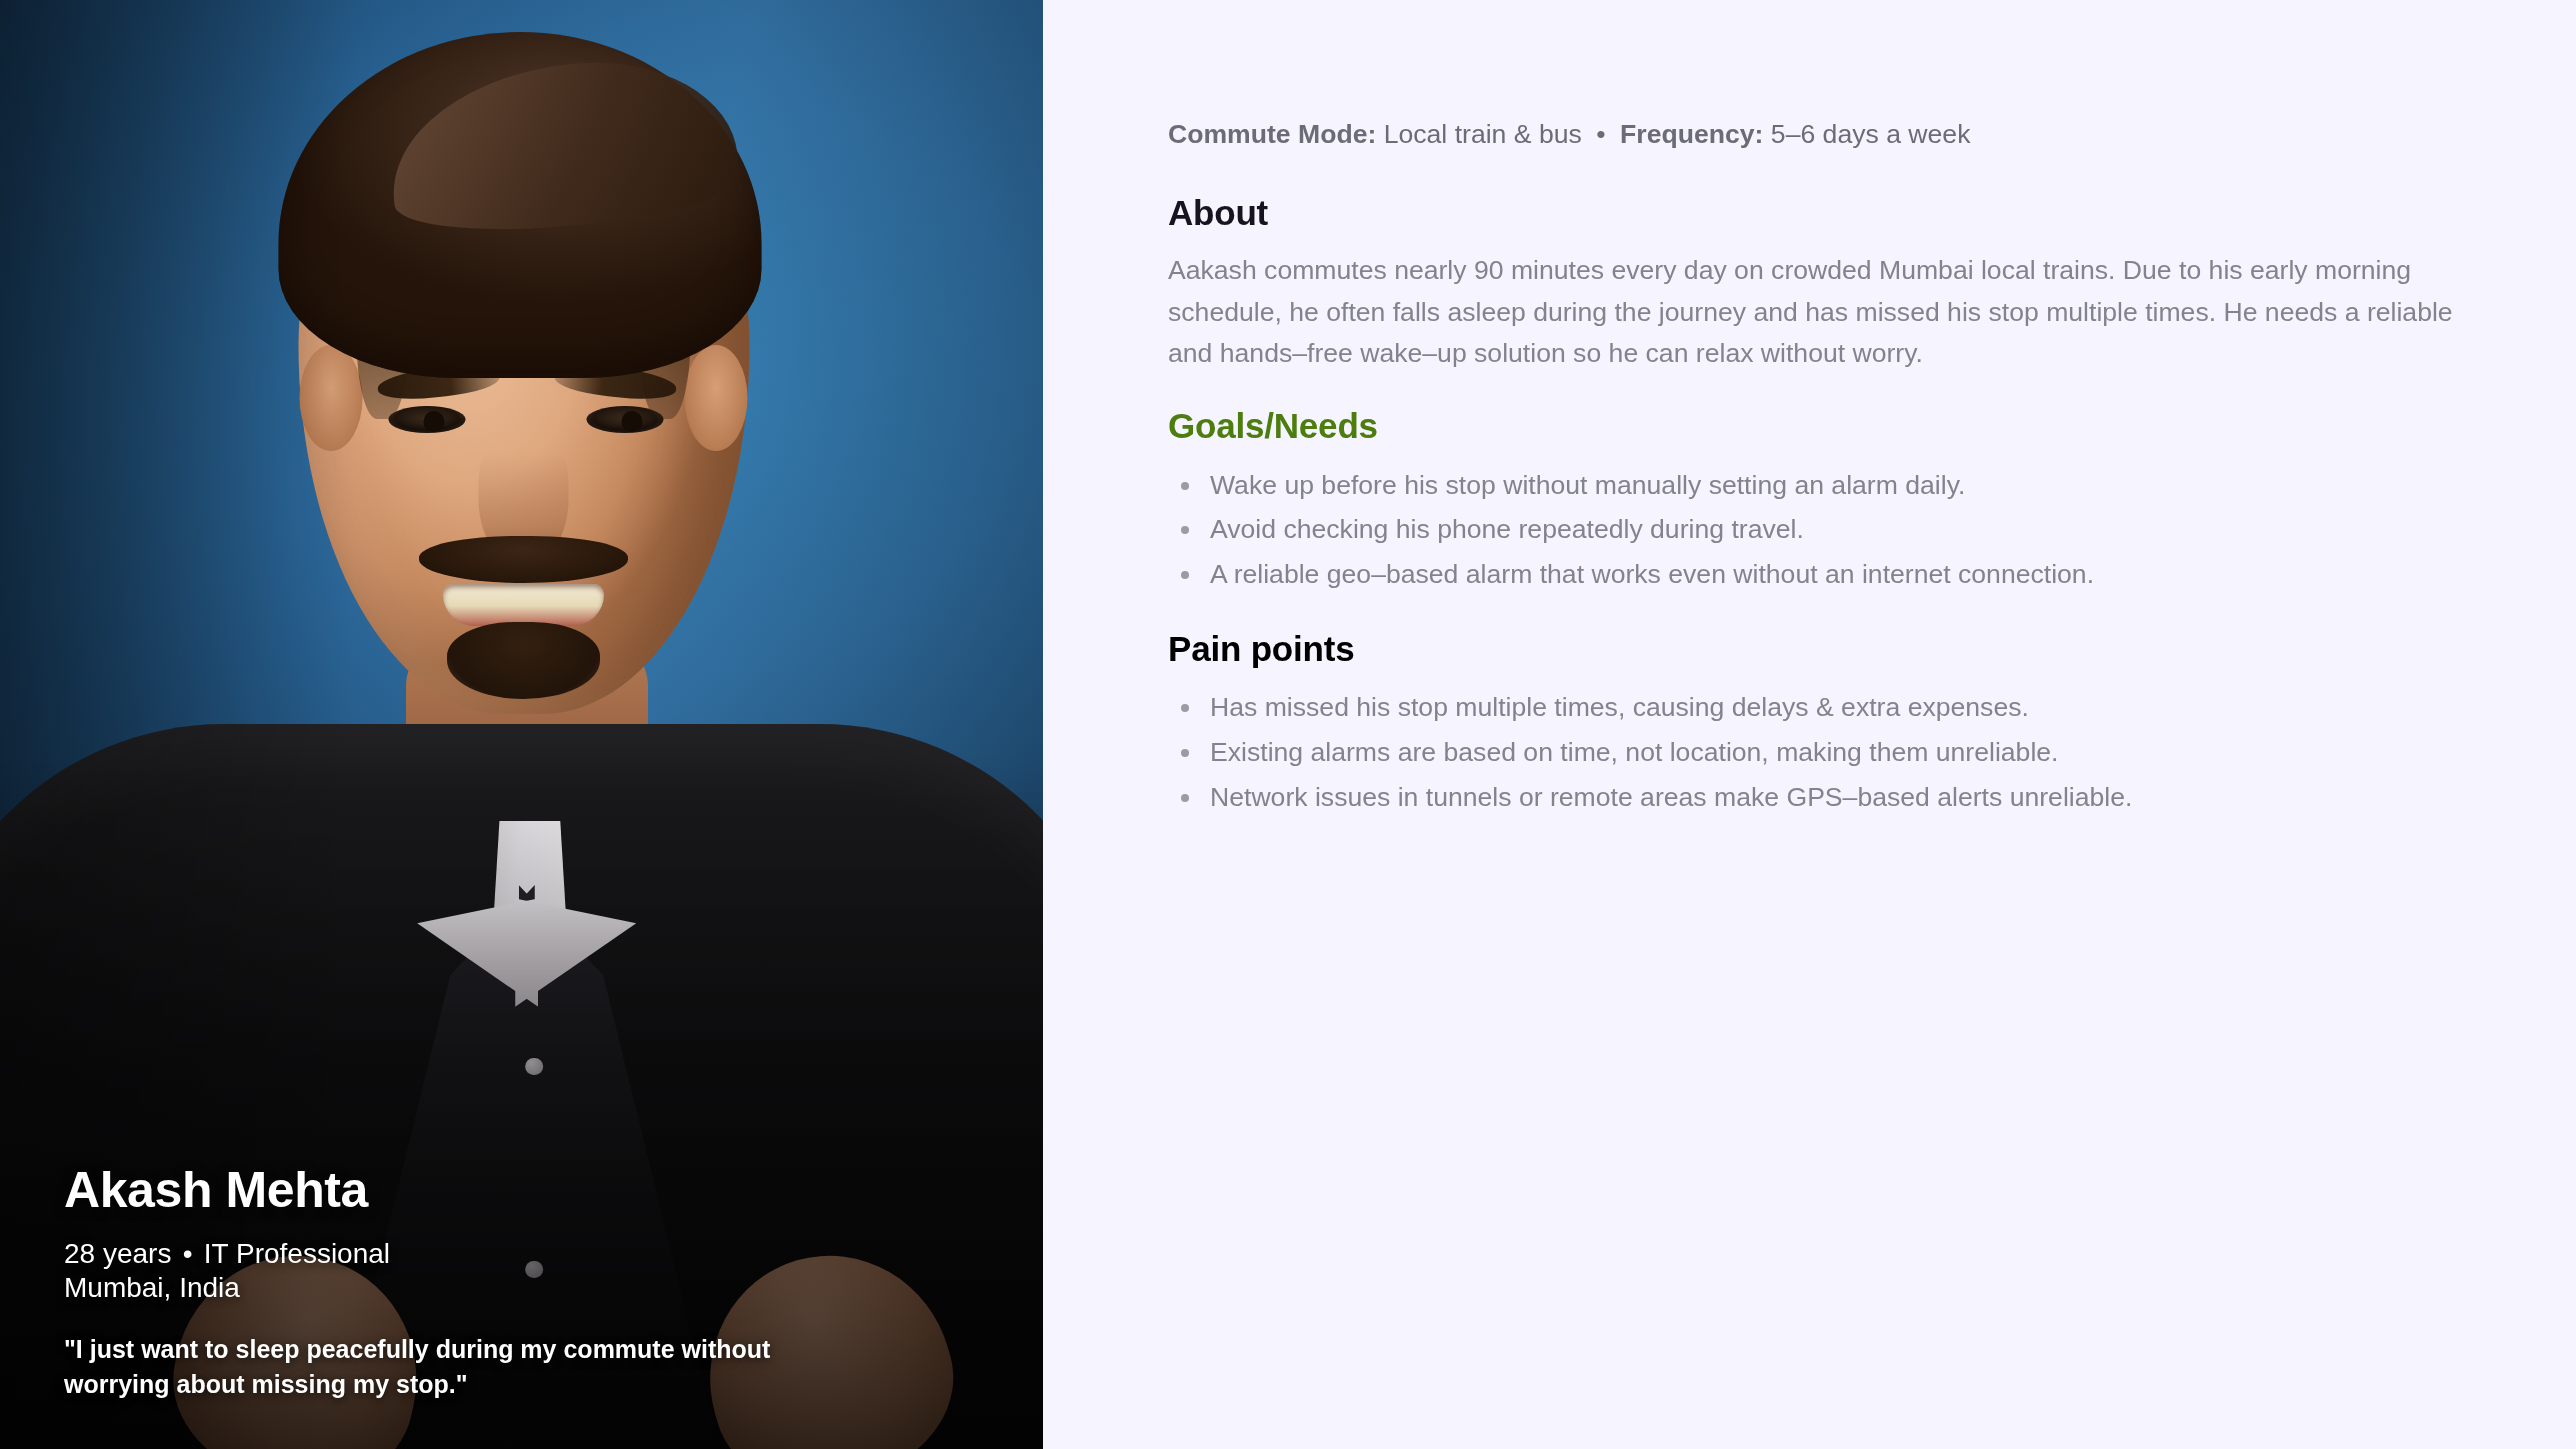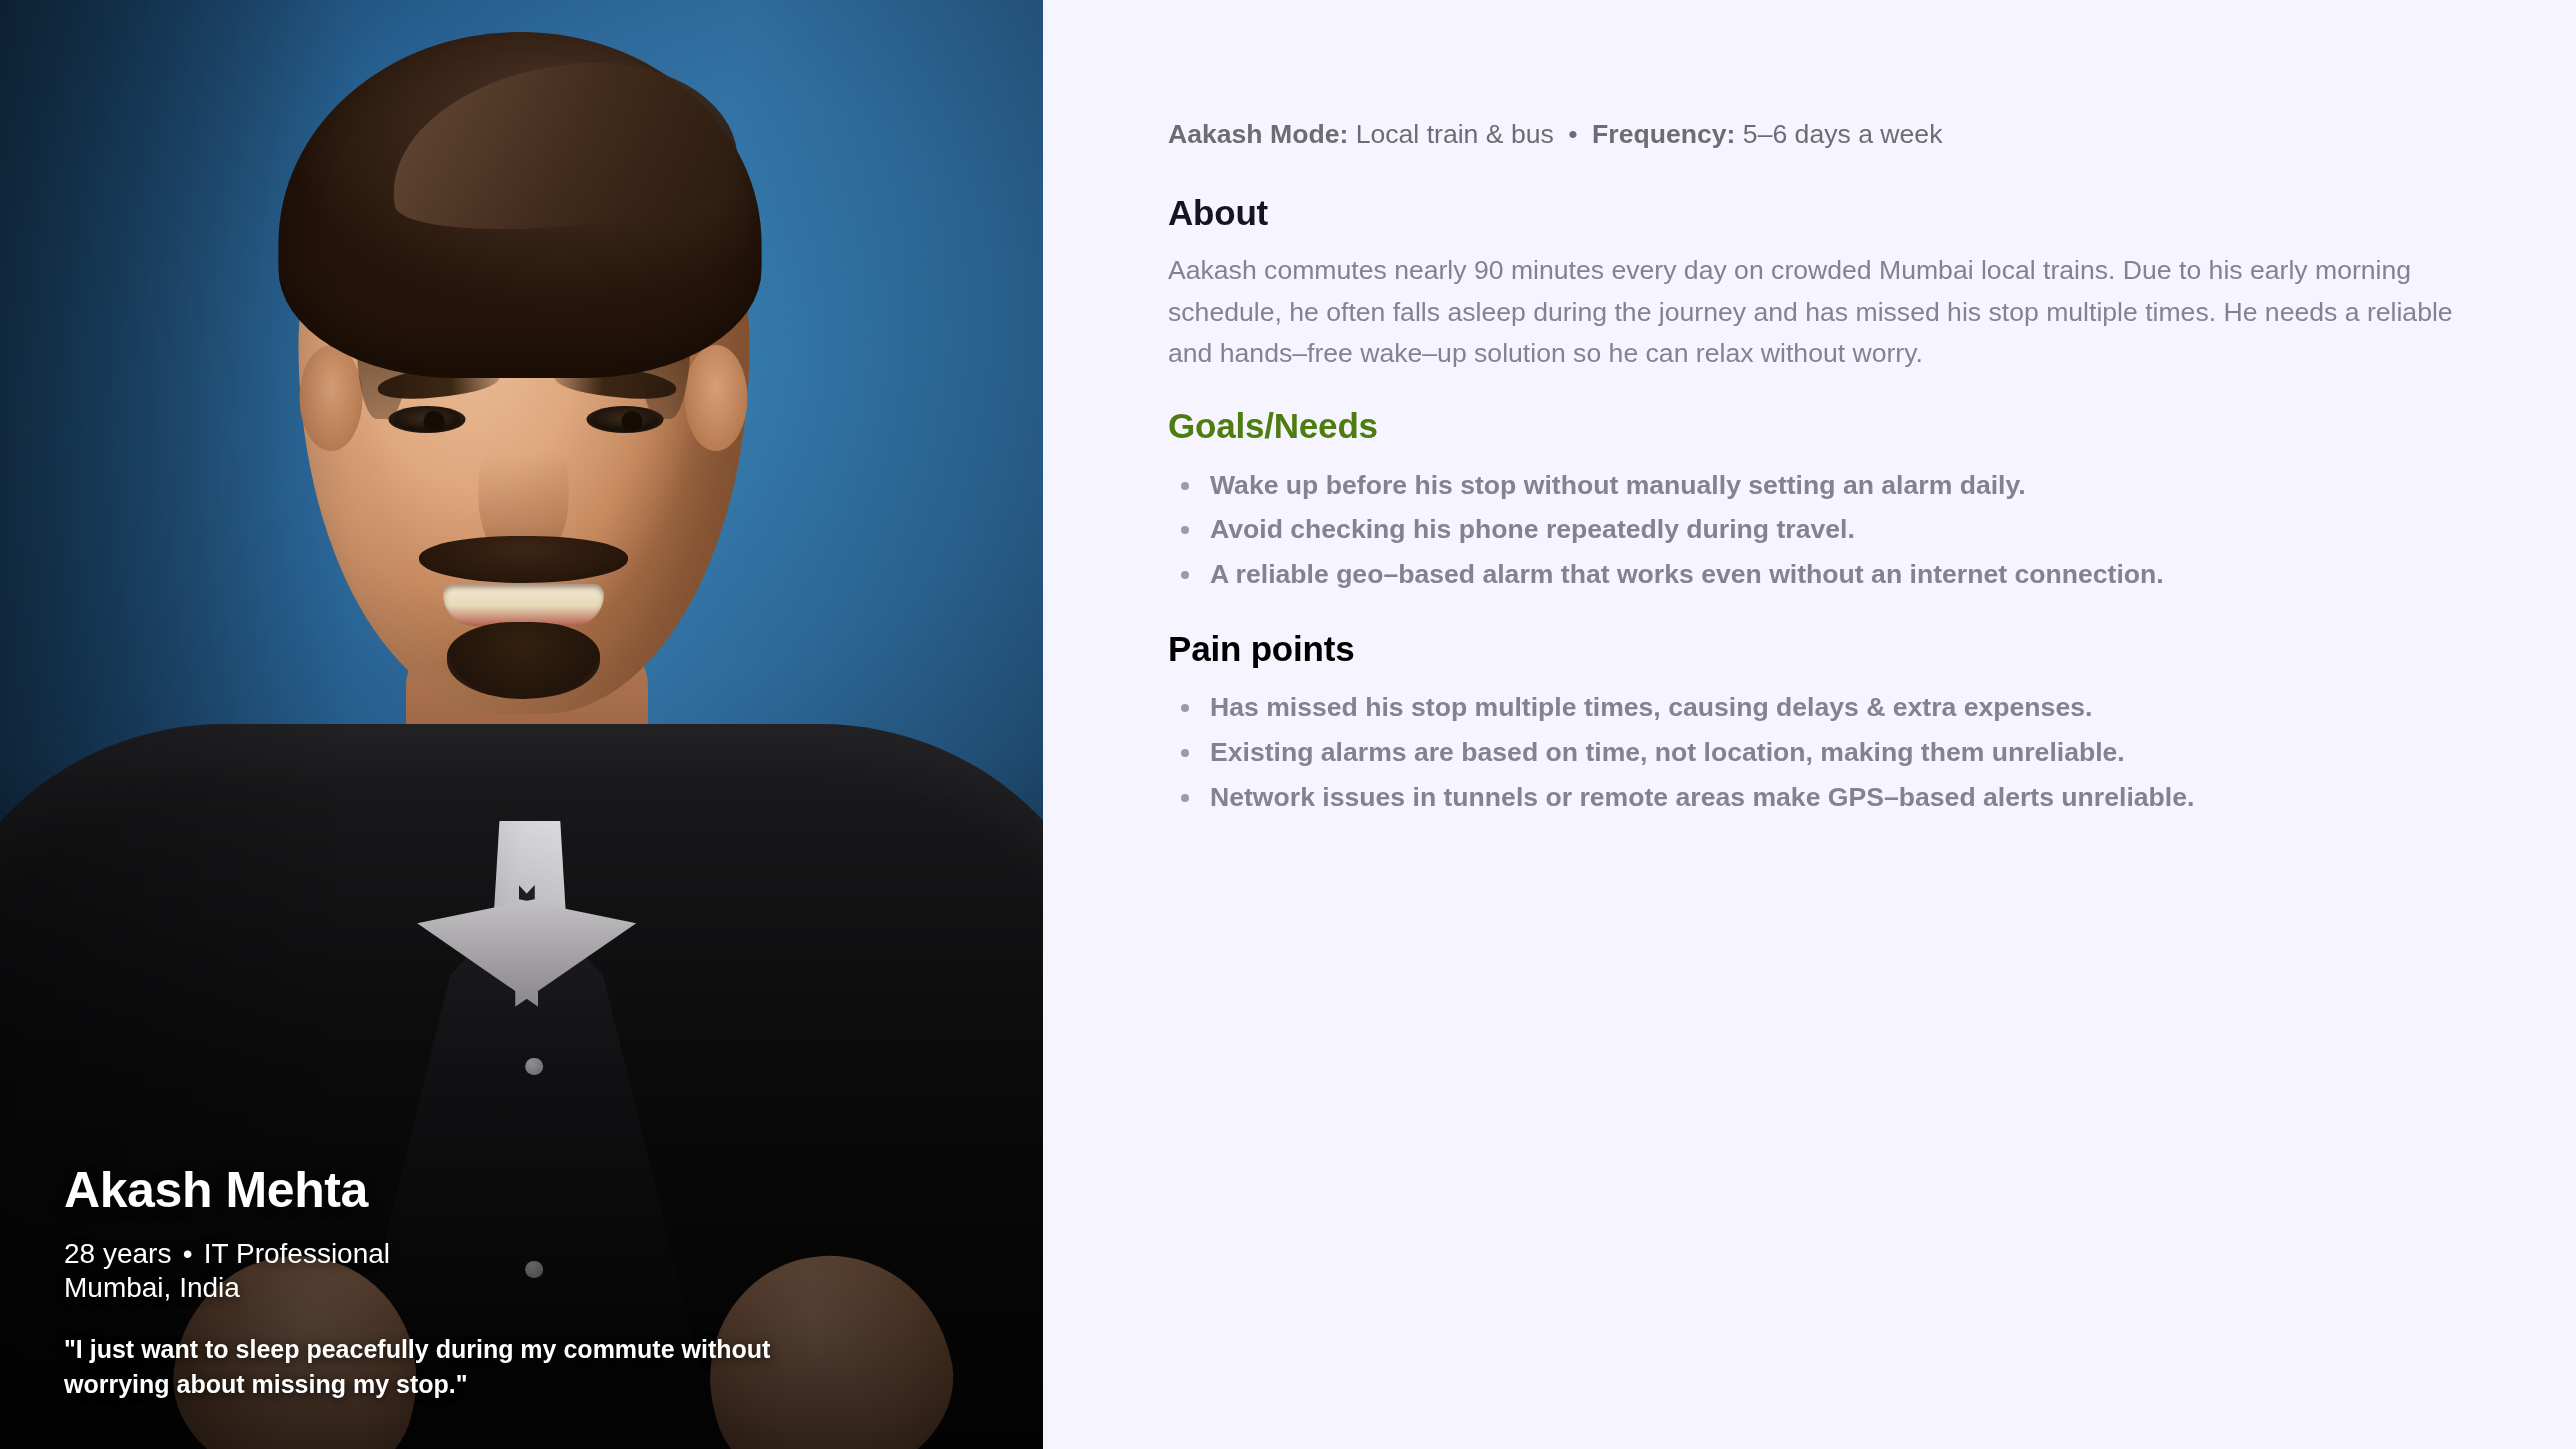--- a/index.html
+++ b/index.html
@@ -283,21 +283,21 @@
   .section-heading.goals   { color: #4d7c0f; margin-top: 32px; }
   .section-heading.pain    { color: #000000; margin-top: 34px; }
 
   .about-body {
     font-size: 26.6px;
     line-height: 1.57;
     color: #83838d;
     max-width: 1296px;
   }
 
-  .bullet-list { list-style: none; margin-top: 19.3px; font-weight: bold; }
+  .bullet-list { list-style: none; margin-top: 19.3px; }
   .bullet-list li {
     position: relative;
     padding-left: 42px;
     font-size: 26.6px;
     line-height: 1.56;
     color: #83838d;
     margin-bottom: 3.2px;
     max-width: 1320px;
   }
   .bullet-list li .dot {
@@ -366,21 +366,21 @@
 
       <div class="persona-meta-line">Mumbai, India</div>
 
       <div class="persona-quote">"I just want to sleep peacefully during my commute without worrying about missing my stop."</div>
     </div>
   </div>
 
   <div class="detail-panel">
 
     <div class="commute-meta">
-      <b>Aakash Mode:</b>
+      <b>Commute Mode:</b>
       <span>Local train &amp; bus</span><span class="sep">•</span><b>Frequency:</b>
       <span>5–6 days a week</span>
     </div>
 
     <h2 class="section-heading about">About</h2>
     <p class="about-body">Aakash commutes nearly 90 minutes every day on crowded Mumbai local trains. Due to his early morning schedule, he often falls asleep during the journey and has missed his stop multiple times. He needs a reliable and hands–free wake–up solution so he can relax without worry.</p>
 
     <h2 class="section-heading goals">Goals/Needs</h2>
     <ul class="bullet-list">
       <li><span class="dot"></span><span>Wake up before his stop without manually setting an alarm daily.</span></li>

